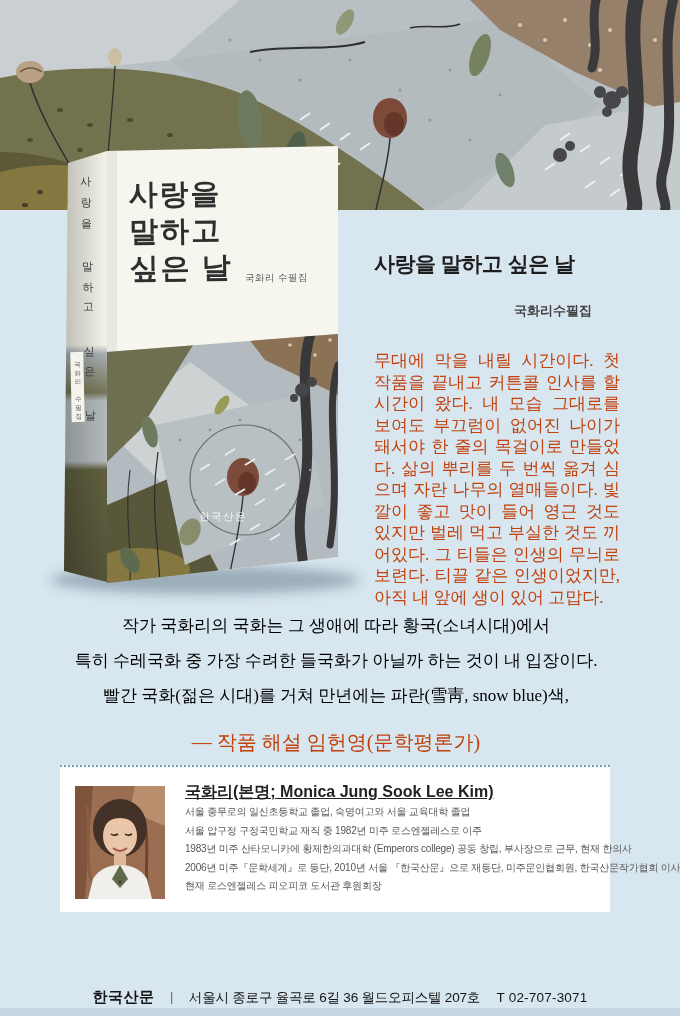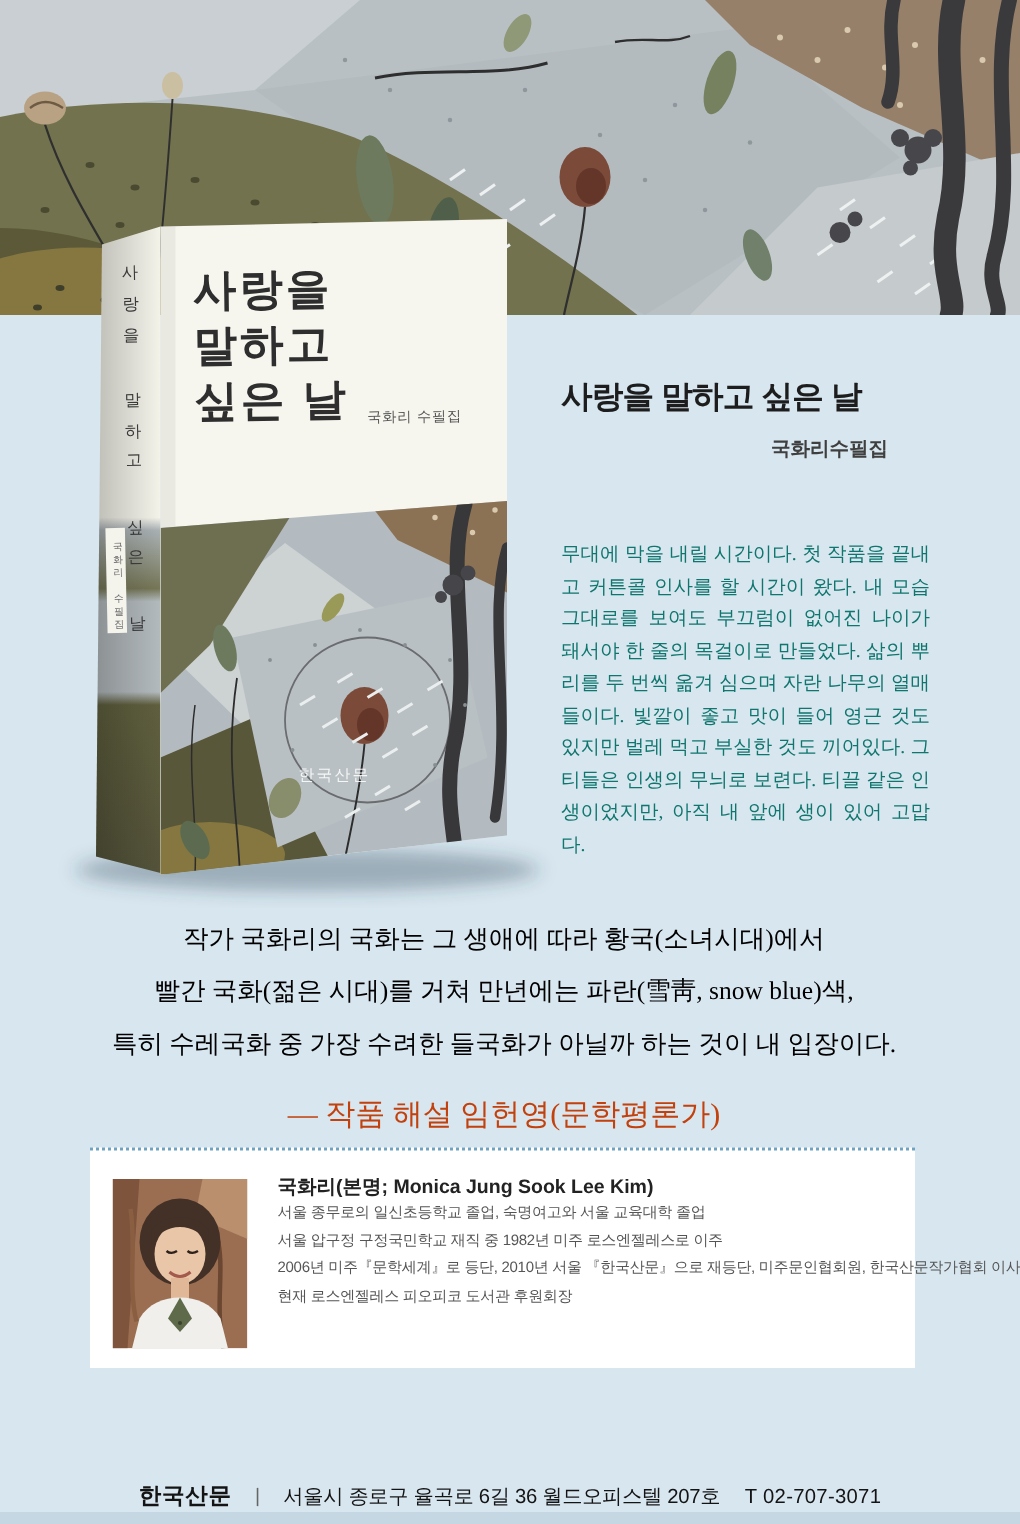--- a/index.html
+++ b/index.html
@@ -33,42 +33,42 @@
   }
   .spine-label{
     position:absolute;left:71px;top:352px;background:#f4f3ec;
     writing-mode:vertical-rl;text-orientation:upright;
     font-size:6.5px;letter-spacing:2px;color:#666;padding:5px 2px;
     transform:rotate(-1.2deg);
   }
   
   .right-col{position:absolute;left:374px;top:250px;width:246px;}
   .main-title{font-size:21px;font-weight:700;color:#1d1d1d;letter-spacing:-0.5px;margin:0;}
-  .main-sub{margin-top:12px;padding-right:28px;text-align:right;
+  .main-sub{margin-top:24px;padding-right:28px;text-align:right;
     font-size:13px;font-weight:700;color:#3f3f3f;}
   .author-body{
-    margin-top:50px;font-family:"Liberation Serif",serif;
-    font-size:13px;line-height:21.5px;color:#0f766e;
+    margin-top:30px;font-family:"Liberation Serif",serif;
+    font-size:17px;line-height:21.5px;color:#c2410c;
     text-align:justify;word-break:break-all;
   }
   .author-attrib{
     margin-top:13px;text-align:right;font-family:"Liberation Serif",serif;
     font-size:14.5px;color:#2b2b2b;
   }
   
   .quote{position:absolute;left:0;top:608px;width:672px;text-align:center;
     font-family:"Liberation Serif",serif;}
   .quote-line{font-size:17px;line-height:35px;color:#000000;}
   .quote-attrib{margin-top:16px;font-size:20px;color:#c2410c;}
   
   .bio{position:absolute;left:60px;top:765px;width:550px;height:147px;
     background:#ffffff;border-top:2px dotted #6fa3c1;box-sizing:border-box;}
   .bio-photo{position:absolute;left:15px;top:19px;width:90px;height:113px;overflow:hidden;}
   .bio-text{position:absolute;left:125px;top:15px;width:418px;}
-  .bio-name{font-size:13px;font-weight:700;color:#222;}
+  .bio-name{font-size:16px;font-weight:700;color:#222;text-decoration:underline;}
   .bio-line{margin-top:0;font-size:10px;line-height:18.5px;color:#555;
     letter-spacing:-0.2px;white-space:nowrap;}
   .bio-line:first-of-type{margin-top:9px;}
   
   .footer{position:absolute;left:0;top:988px;width:680px;text-align:center;
     color:#141414;white-space:nowrap;}
   .footer .pub{font-size:15px;font-weight:700;letter-spacing:0.5px;}
   .footer .div{font-size:13px;color:#666;margin:0 11px;position:relative;top:-1px;}
   .footer .addr{font-size:13.5px;letter-spacing:-0.2px;}
   .footer .tel{font-size:13.5px;margin-left:12px;letter-spacing:0.2px;}
@@ -269,22 +269,22 @@
   <div class="spine-label">국화리 수필집</div>
 
   <div class="right-col">
     <h1 class="main-title">사랑을 말하고 싶은 날</h1>
     <div class="main-sub">국화리수필집</div>
     <div class="author-body">무대에 막을 내릴 시간이다. 첫 작품을 끝내고 커튼콜 인사를 할 시간이 왔다. 내 모습 그대로를 보여도 부끄럼이 없어진 나이가 돼서야 한 줄의 목걸이로 만들었다. 삶의 뿌리를 두 번씩 옮겨 심으며 자란 나무의 열매들이다. 빛깔이 좋고 맛이 들어 영근 것도 있지만 벌레 먹고 부실한 것도 끼어있다. 그 티들은 인생의 무늬로 보련다. 티끌 같은 인생이었지만, 아직 내 앞에 생이 있어 고맙다.</div>
   </div>
 
   <div class="quote">
     <div class="quote-line">작가 국화리의 국화는 그 생애에 따라 황국(소녀시대)에서</div>
+    <div class="quote-line">특히 수레국화 중 가장 수려한 들국화가 아닐까 하는 것이 내 입장이다.</div>
     <div class="quote-line">빨간 국화(젊은 시대)를 거쳐 만년에는 파란(雪靑, snow blue)색,</div>
-    <div class="quote-line">특히 수레국화 중 가장 수려한 들국화가 아닐까 하는 것이 내 입장이다.</div>
     <div class="quote-attrib">— 작품 해설 임헌영(문학평론가)</div>
   </div>
 
   <div class="bio">
     <div class="bio-photo">
       <svg width="90" height="113" viewBox="0 0 90 113" aria-hidden="true">
         <rect width="90" height="113" fill="#9b6e52"></rect>
         <polygon points="0,0 18,0 10,113 0,113" fill="#7e543c"></polygon>
         <polygon points="60,0 90,0 90,40 55,25" fill="#b98f6e"></polygon>
         <path d="M70,40 C75,60 68,85 74,113" stroke="#6b4630" stroke-width="3" fill="none"></path>
@@ -298,20 +298,21 @@
         <rect x="39" y="66" width="12" height="14" fill="#e0b797"></rect>
         <path d="M13,113 L18,93 C24,83 34,79 45,79 C56,79 66,83 72,93 L77,113 Z" fill="#f0efec"></path>
         <path d="M45,79 L37,93 L45,102 L53,93 Z" fill="#5e6a4a"></path>
         <circle cx="45" cy="96" r="1.4" fill="#39422c"></circle>
       </svg>
     </div>
     <div class="bio-text">
       <div class="bio-name">국화리(본명; Monica Jung Sook Lee Kim)</div>
       <div class="bio-line">서울 종무로의 일신초등학교 졸업, 숙명여고와 서울 교육대학 졸업</div>
       <div class="bio-line">서울 압구정 구정국민학교 재직 중 1982년 미주 로스엔젤레스로 이주</div>
+      <div class="bio-line">1983년 미주 산타모니카에 황제한의과대학 (Emperors college) 공동 창립, 부사장으로 근무, 현재 한의사</div>
       <div class="bio-line">2006년 미주『문학세계』로 등단, 2010년 서울 『한국산문』으로 재등단, 미주문인협회원, 한국산문작가협회 이사,</div>
       <div class="bio-line">현재 로스엔젤레스 피오피코 도서관 후원회장</div>
     </div>
   </div>
 
   <div class="footer">
     <span class="pub">한국산문</span>
     <span class="div">|</span>
     <span class="addr">서울시 종로구 율곡로 6길 36 월드오피스텔 207호</span>
     <span class="tel">T 02-707-3071</span>

